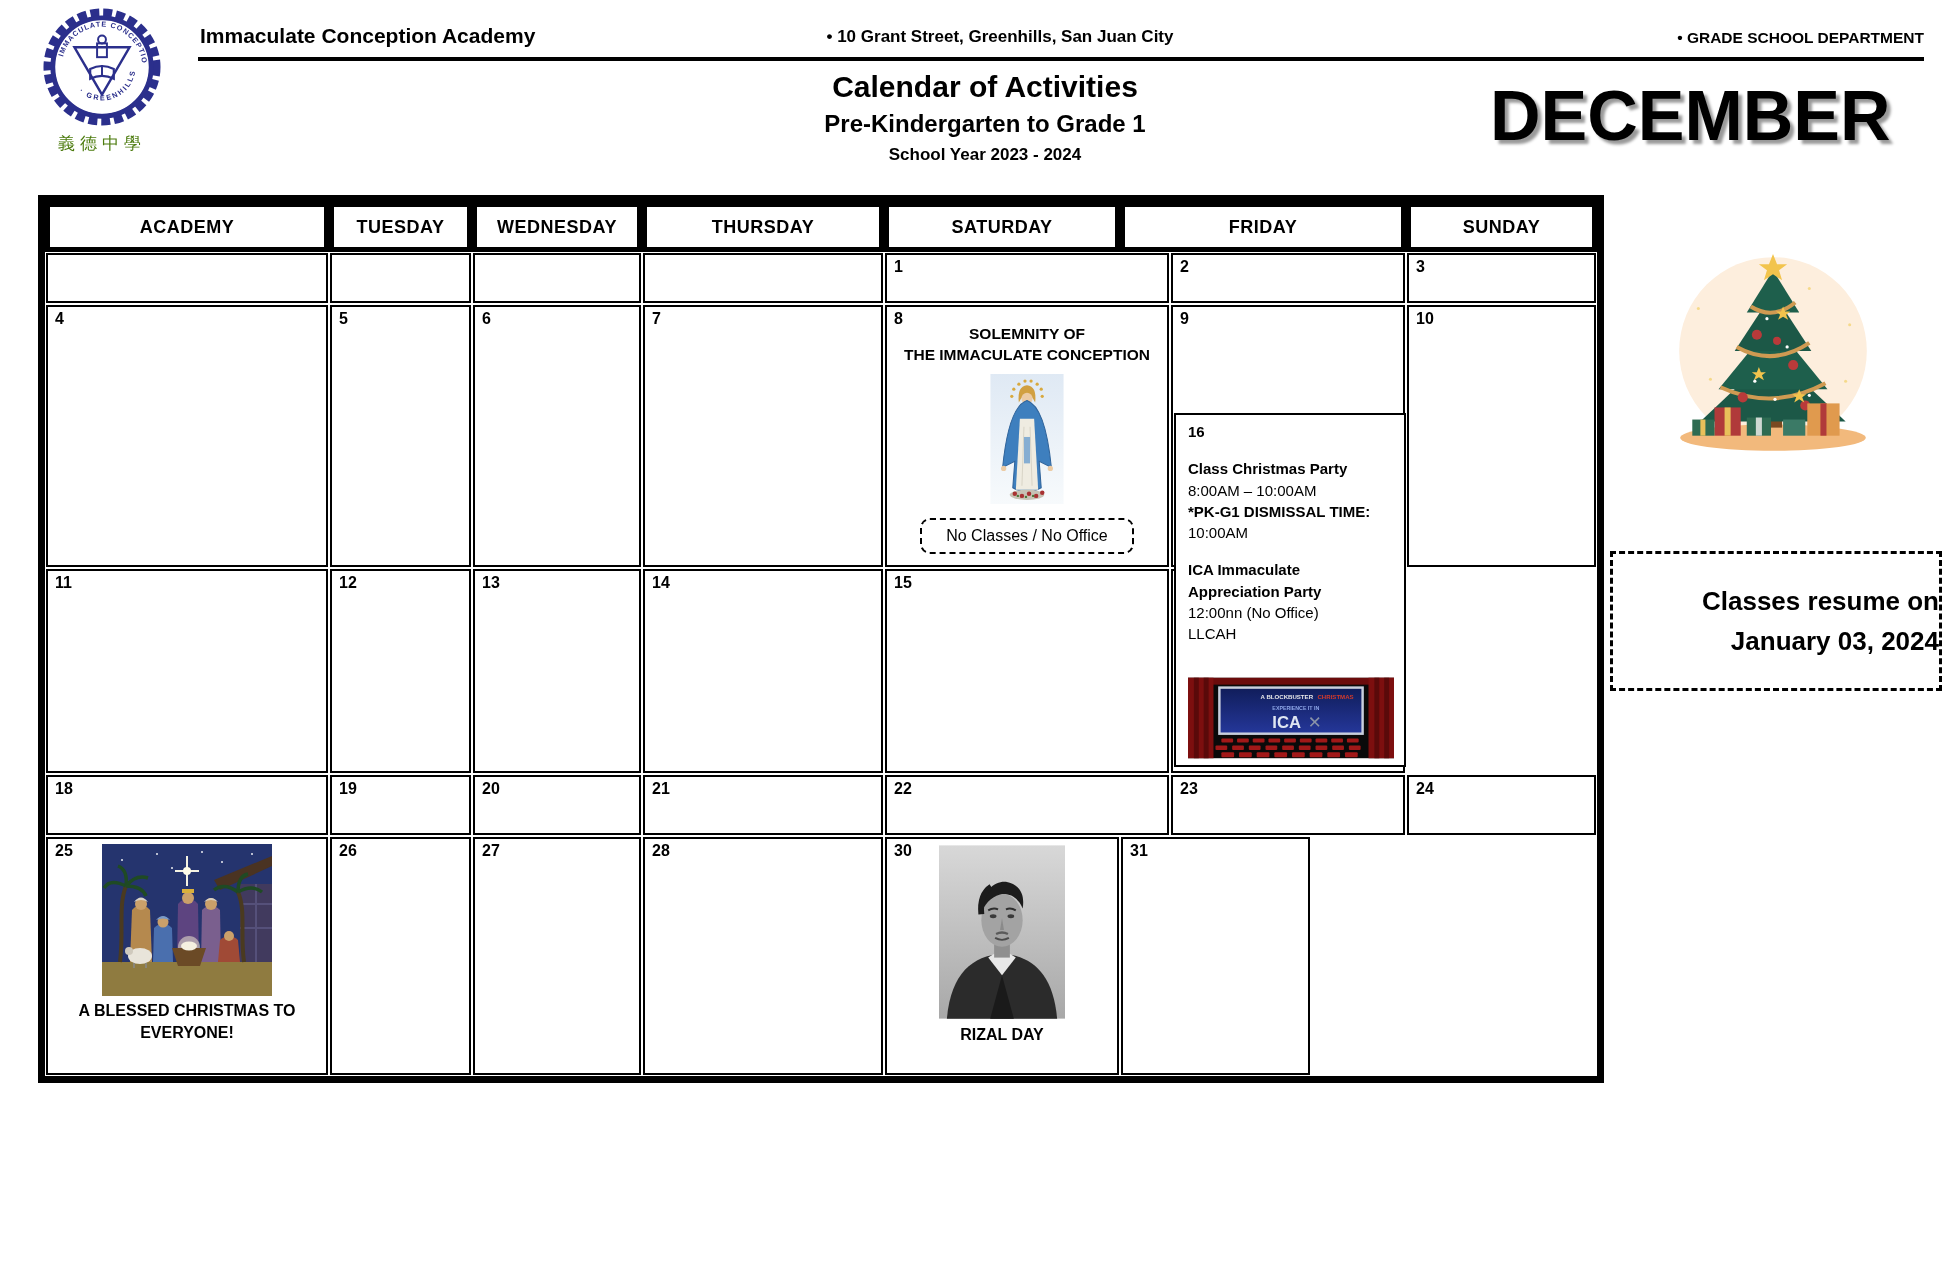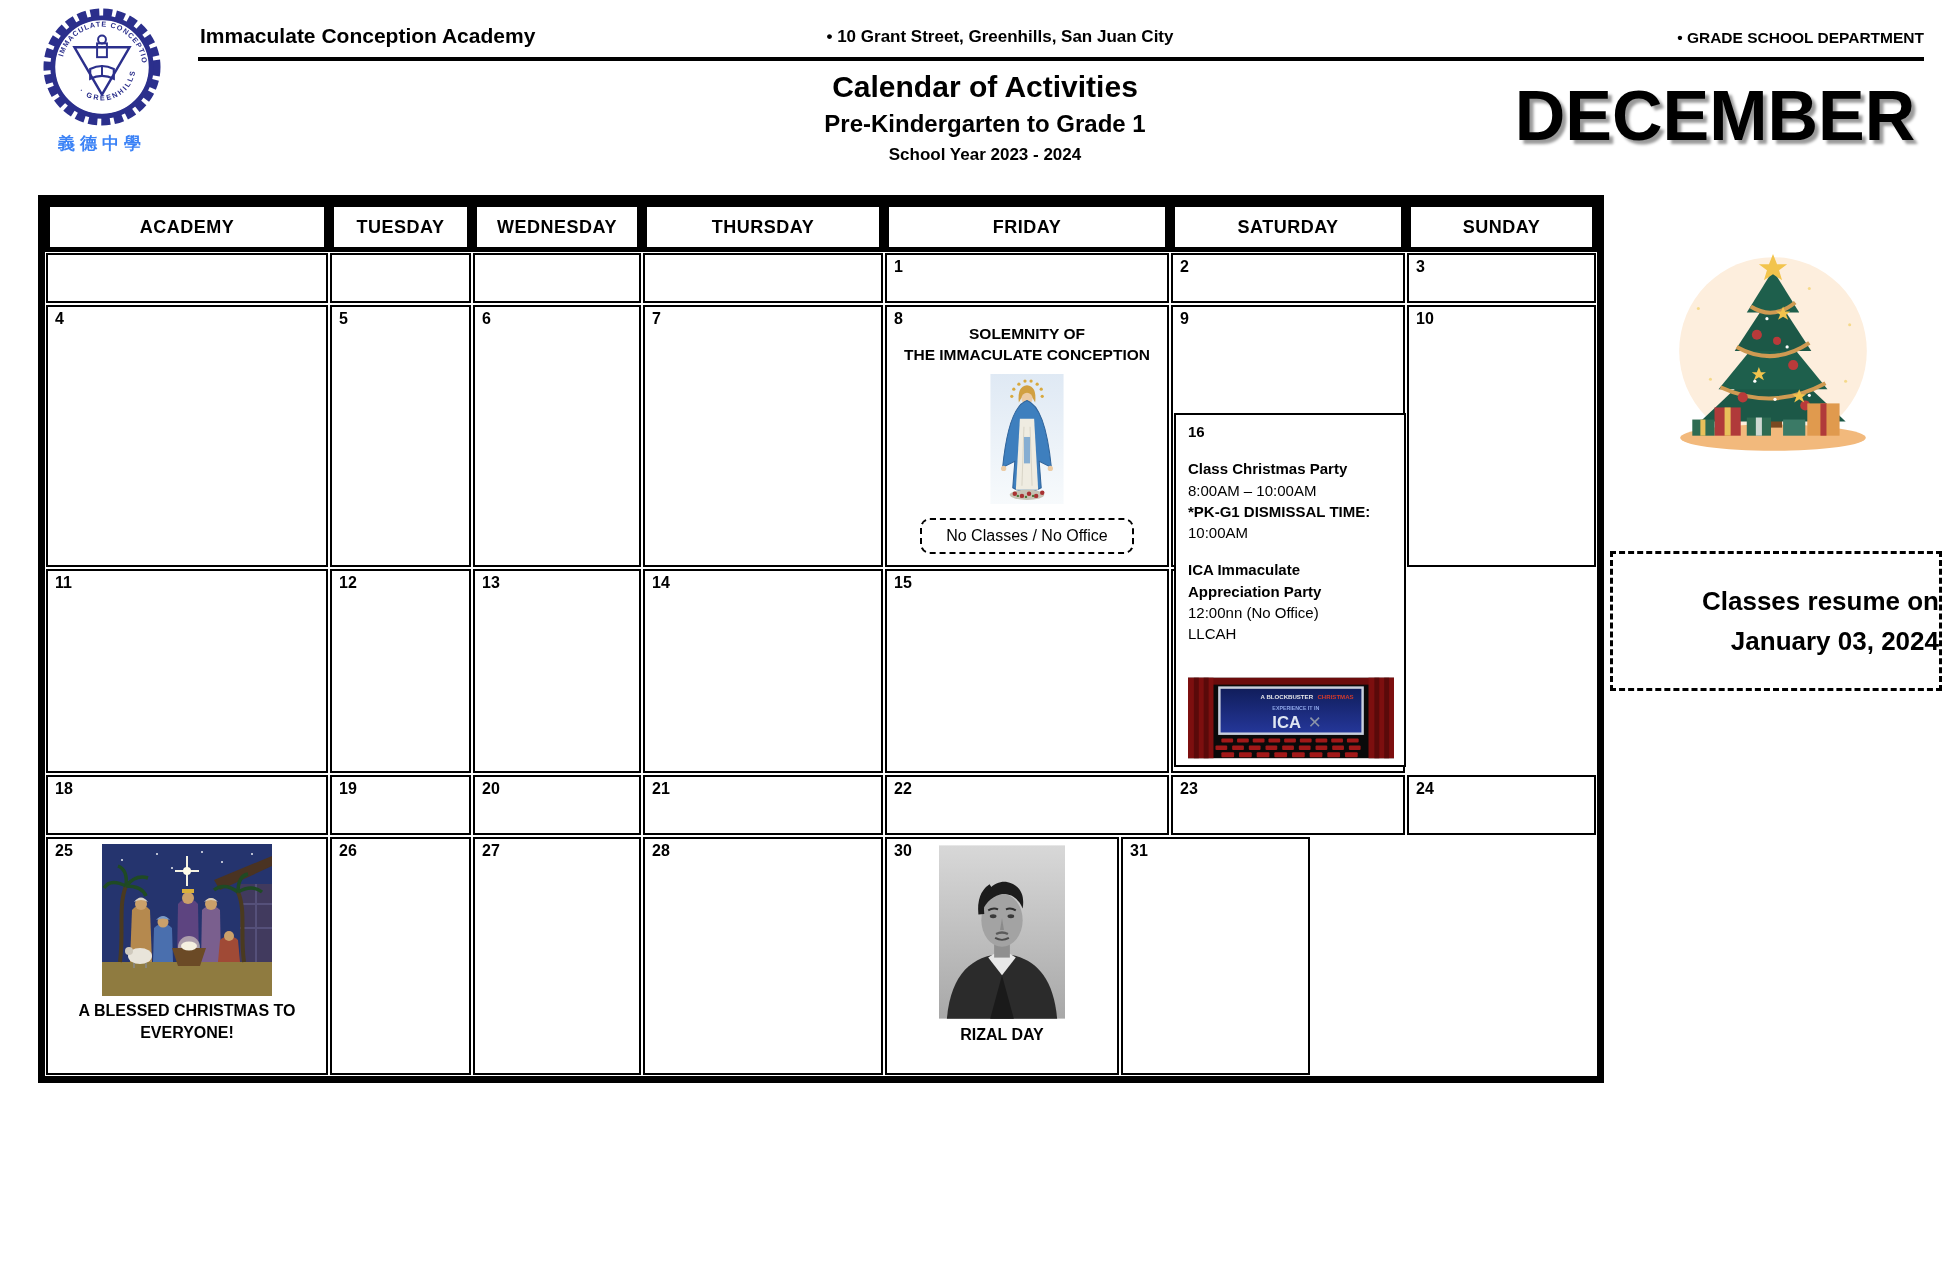--- a/index.html
+++ b/index.html
@@ -1,30 +1,30 @@
 <!DOCTYPE html>
 <html><head>
 <meta charset="utf-8">
 <style>
   html,body{margin:0;padding:0;background:#fff;}
   .page{position:relative;width:1950px;height:1275px;background:#fff;overflow:hidden;
         font-family:"Liberation Sans","DejaVu Sans",sans-serif;color:#000;}
 
   
   .logo-wrap{position:absolute;left:42px;top:8px;width:120px;text-align:center;}
-  .logo-cn{margin-top:2px;color:#3b82f6;font-weight:700;font-size:17px;letter-spacing:5px;}
+  .logo-cn{margin-top:2px;color:#4d7c0f;font-weight:400;font-size:17px;letter-spacing:5px;}
   .school-name{position:absolute;left:200px;top:24px;font-size:21px;font-weight:700;}
   .address{position:absolute;left:650px;top:27px;width:700px;text-align:center;font-size:17px;font-weight:700;}
   .department{position:absolute;right:26px;top:29px;font-size:15.5px;font-weight:700;}
   .head-rule{position:absolute;left:198px;right:26px;top:57px;height:4px;background:#000;}
   .title-block{position:absolute;left:400px;top:70px;width:1170px;text-align:center;}
   .cal-title{font-size:30px;font-weight:700;}
   .cal-subtitle{font-size:24px;font-weight:700;margin-top:6px;}
   .cal-year{font-size:17px;font-weight:700;margin-top:7px;}
-  .month{position:absolute;left:1490px;top:76px;width:450px;text-align:center;
+  .month{position:absolute;left:1490px;top:76px;width:450px;text-align:left;
          font-size:70px;font-weight:800;letter-spacing:0px;
          text-shadow:4px 4px 3px #9a9a9a;}
 
   
   .calendar{position:absolute;left:38px;top:195px;width:1566px;height:888px;
             border:7px solid #000;box-sizing:border-box;background:#fff;}
   .hrow{display:flex;height:50px;background:#000;}
   .hbox{margin:3px;border:2px solid #000;background:#fff;box-sizing:border-box;
         display:flex;align-items:center;justify-content:center;
         font-size:18px;font-weight:700;letter-spacing:0.5px;}
@@ -109,22 +109,22 @@
 
   <div class="month">DECEMBER</div>
 
   <div class="calendar">
 
     <div class="hrow">
       <div class="hbox hb-mon">ACADEMY</div>
       <div class="hbox hb-tue">TUESDAY</div>
       <div class="hbox hb-wed">WEDNESDAY</div>
       <div class="hbox hb-thu">THURSDAY</div>
+      <div class="hbox hb-sat">SATURDAY</div>
       <div class="hbox hb-fri">FRIDAY</div>
-      <div class="hbox hb-sat">SATURDAY</div>
       <div class="hbox hb-sun">SUNDAY</div>
     </div>
 
     <div class="row row1">
       <div class="cell w-mon"></div>
       <div class="cell w-tue"></div>
       <div class="cell w-wed"></div>
       <div class="cell w-thu"></div>
       <div class="cell w-fri">
           <span class="daynum">1</span>

